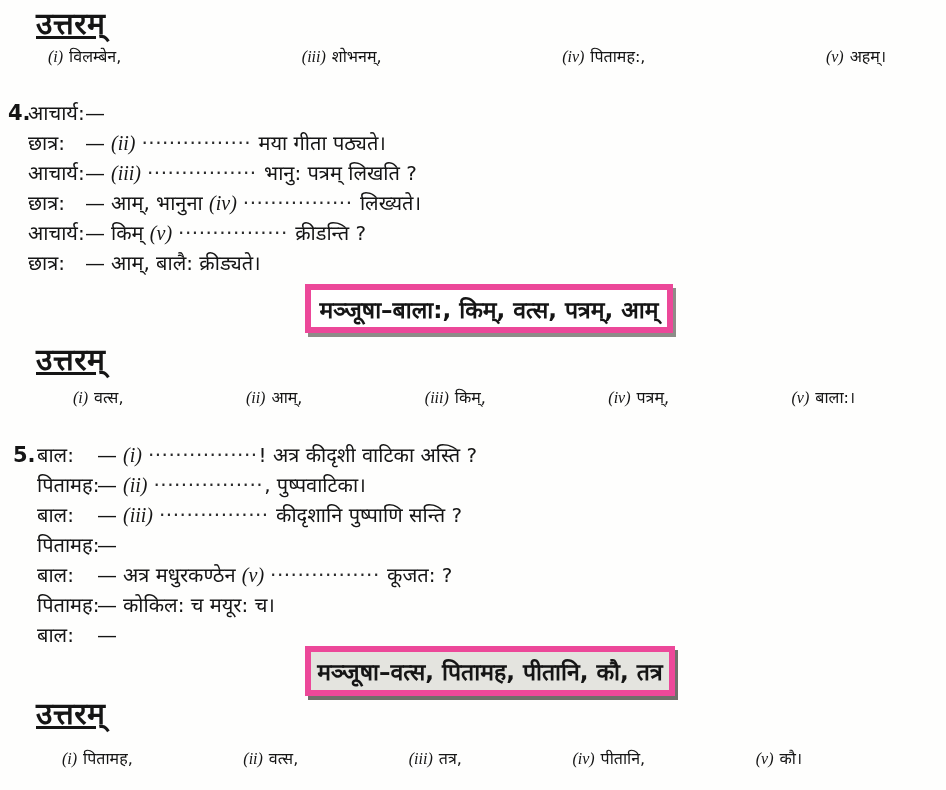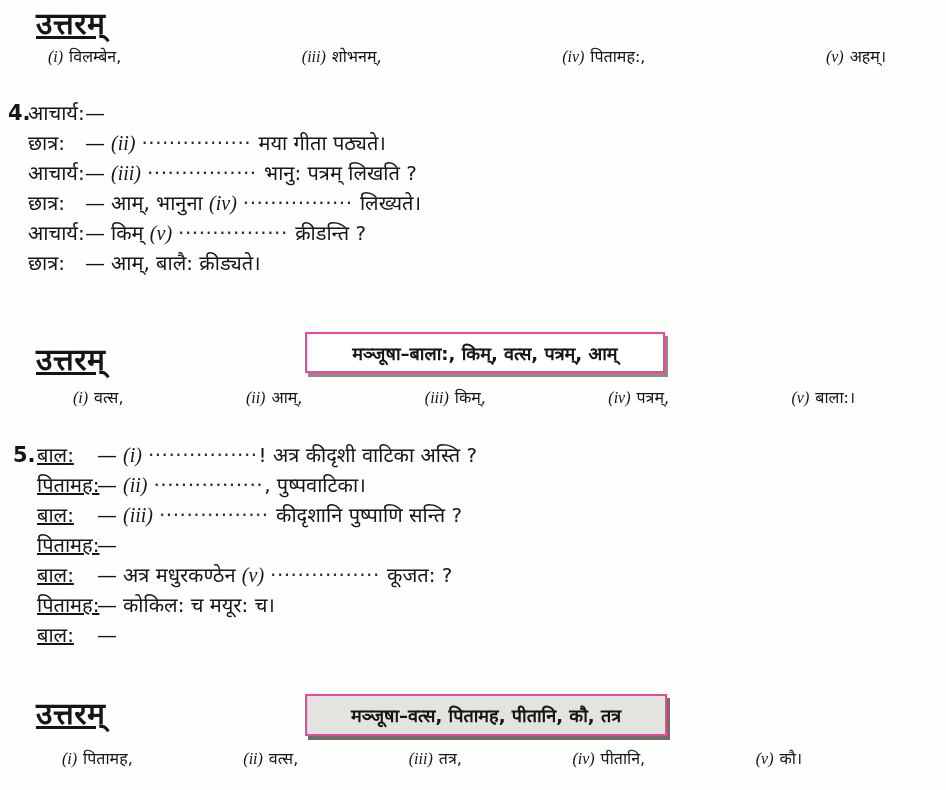--- a/index.html
+++ b/index.html
@@ -69,40 +69,39 @@
   }
   .dnum{
     flex:none;
     font-weight:700;
     font-size:21px;
   }
   .q4 .dnum{width:20px;}
   .q5 .dnum{width:24px;}
   .dspeaker{flex:none;}
   .q4 .dspeaker{width:57px;}
-  .q5 .dspeaker{width:60px;text-decoration:underline;}
+  .q5 .dspeaker{width:60px;}
   .ddash{flex:none; width:26px;}
   .dcontent{flex:1;}
   .blank{
     letter-spacing:0.5px;
     color:#2a2a2a;
   }
   .blank:not(:empty){margin-left:6px; margin-right:1px;}
 
   
   .wordbank{
     position:absolute;
     display:flex;
     align-items:center;
     justify-content:center;
-    border:2px solid #ec4899;
-    font-size:18px;
+    border:6px solid #ec4899;
+    font-size:23px;
     font-weight:700;
     white-space:nowrap;
-    margin-top:48px;
   }
   .box1{
     left:305px; top:284px;
     width:356px; height:37px;
     background:#ffffff;
     box-shadow:3px 4px 0 #8d8d88;
   }
   .box2{
     left:305px; top:646px;
     width:358px; height:38px;

